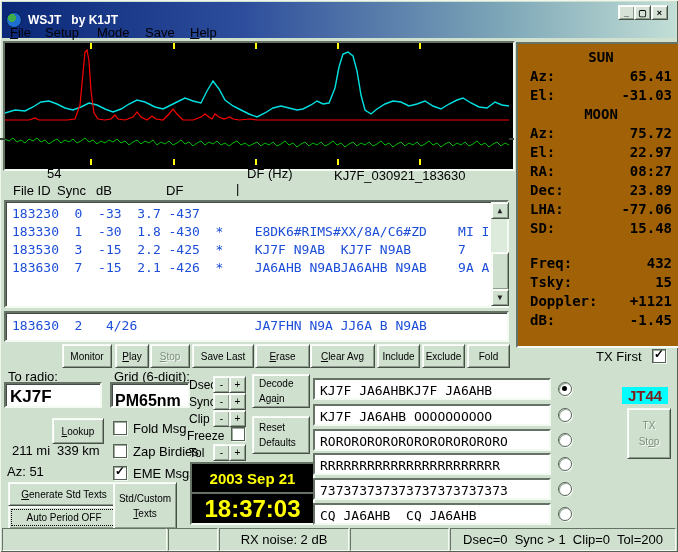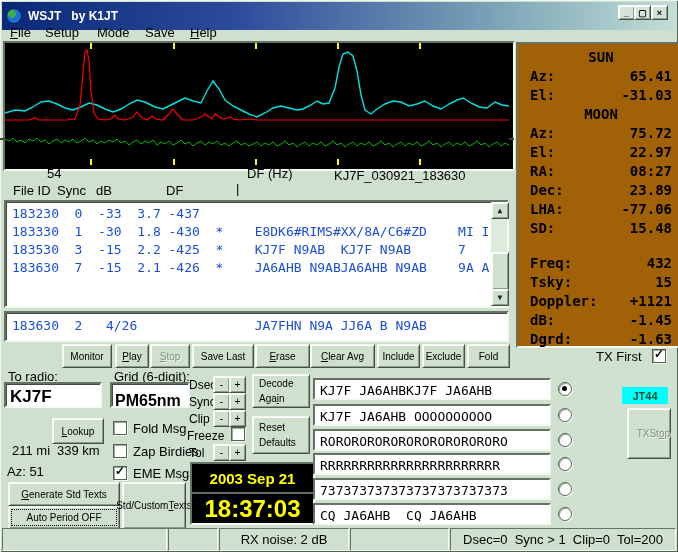--- a/index.html
+++ b/index.html
@@ -5,21 +5,21 @@
   html,body{margin:0;padding:0;}
   body{
     width:678px;height:552px;position:relative;overflow:hidden;
     background:#cfe0cf;font-family:"Liberation Sans",sans-serif;color:#000;
     box-shadow:inset 1px 1px 0 #eef6ee, inset -1px -1px 0 #556055;
   }
   .abs{position:absolute;}
   .lbl{font-size:13px;white-space:pre;}
   .mono{font-family:"DejaVu Sans Mono","Liberation Mono",monospace;}
   
-  .titlebar{left:2px;top:2px;width:674px;height:28px;
+  .titlebar{left:2px;top:2px;width:674px;height:36px;
     background:linear-gradient(90deg,#0b2878 0%,#2c4c9c 35%,#7fa8b8 75%,#c2ded6 100%);
     display:flex;align-items:center;}
   .title-text{color:#fff;font-size:12px;font-weight:bold;margin-left:6px;white-space:pre;}
   .app-icon{width:14px;height:14px;border-radius:50%;margin-left:4px;
     background:radial-gradient(circle at 35% 35%,#3fae49 0 30%,#1f6fd0 32% 70%,#0a3f9a 100%);
     border:1px solid #05224f;}
   .winbtn{width:15px;height:13px;background:#d6e2d6;font-size:9px;font-weight:bold;
     display:flex;align-items:center;justify-content:center;
     border:1px solid;border-color:#f4faf4 #465046 #465046 #f4faf4;
     box-shadow:inset 1px 1px 0 #fff,inset -1px -1px 0 #8d9c8d;}
@@ -63,22 +63,22 @@
   .astro-row{display:flex;justify-content:space-between;line-height:19px;}
   .astro-head{text-align:center;line-height:19px;}
   
   .clockpane{background:#000;border:2px solid;border-color:#667266 #f2faf2 #f2faf2 #667266;
     display:flex;align-items:center;justify-content:center;color:#ffff00;font-weight:bold;}
   
   .txfield{left:313px;width:238px;height:22px;background:#fff;
     border:2px solid;border-color:#667266 #f2faf2 #f2faf2 #667266;
     font-family:"DejaVu Sans Mono","Liberation Mono",monospace;font-size:13px;
     padding:3px 0 0 5px;box-sizing:border-box;white-space:pre;}
-  .jt44{left:622px;top:387px;width:46px;height:17px;background:#00ffff;color:#14532d;
-    font-size:11px;font-weight:bold;display:flex;align-items:center;justify-content:center;}
+  .jt44{left:622px;top:387px;width:46px;height:17px;background:#00ffff;color:#7f1d1d;
+    font-size:15px;font-weight:bold;display:flex;align-items:center;justify-content:center;}
   
   .status{top:528px;height:21px;border:1px solid;border-color:#66726 6 #f2faf2 #f2faf2 #667266;
     border-color:#667266 #f2faf2 #f2faf2 #667266;
     font-size:13px;display:flex;align-items:center;justify-content:center;}
   u{text-decoration:underline;}
   .menu-item{position:absolute;top:3px;font-size:13px;}
 </style>
 </head>
 <body>
 
@@ -196,21 +196,21 @@
   <span>Decode</span>
   <span>Aga<u>i</u>n</span>
 </div>
 <div class="abs btn" style="left:252px;top:416px;width:58px;height:38px;flex-direction:column;line-height:15px;align-items:flex-start;padding-left:6px;box-sizing:border-box;">
   <span>Reset</span>
   <span>Defaults</span>
 </div>
 
 <div class="abs btn" style="left:8px;top:482px;width:110px;height:22px;"><u>G</u>enerate Std Texts</div>
 <div class="abs btn" style="left:8px;top:506px;width:110px;height:21px;outline:1px dotted #000;outline-offset:-4px;">Auto Period OFF</div>
-<div class="abs btn" style="left:122px;top:482px;width:62px;height:45px;flex-direction:row;line-height:15px;">
+<div class="abs btn" style="left:113px;top:482px;width:62px;height:45px;flex-direction:column;line-height:15px;">
   <span>Std/Custom</span>
   <span><u>T</u>exts</span>
 </div>
 
 <div class="abs clockpane" style="left:190px;top:462px;width:121px;height:28px;font-size:15px;">2003 Sep 21</div>
 <div class="abs clockpane" style="left:190px;top:492px;width:121px;height:29px;font-size:24px;">18:37:03</div>
 
 <div class="abs txfield" style="top:378px;">KJ7F JA6AHBKJ7F JA6AHB</div>
 <div class="abs txfield" style="top:404px;">KJ7F JA6AHB OOOOOOOOOO</div>
 <div class="abs txfield" style="top:429px;">RORORORORORORORORORORORO</div>
@@ -218,21 +218,21 @@
 <div class="abs txfield" style="top:478px;">737373737373737373737373</div>
 <div class="abs txfield" style="top:503px;">CQ JA6AHB  CQ JA6AHB</div>
 <span class="abs radio" style="left:558px;top:382px;" data-checked="true"></span>
 <span class="abs radio" style="left:558px;top:408px;" data-checked="false"></span>
 <span class="abs radio" style="left:558px;top:433px;" data-checked="false"></span>
 <span class="abs radio" style="left:558px;top:457px;" data-checked="false"></span>
 <span class="abs radio" style="left:558px;top:482px;" data-checked="false"></span>
 <span class="abs radio" style="left:558px;top:507px;" data-checked="false"></span>
 
 <div class="abs jt44">JT44</div>
-<div class="abs btn disabled" style="left:627px;top:408px;width:42px;height:49px;flex-direction:row;line-height:16px;justify-content:flex-end;">
+<div class="abs btn disabled" style="left:627px;top:408px;width:42px;height:49px;flex-direction:column;line-height:16px;">
   <span>TX</span>
   <span>St<u>o</u>p</span>
 </div>
 
 <div class="abs astro">
   <div class="astro-head">SUN</div>
   <div class="astro-row">
       <span>Az:</span>
       <span>65.41</span>
     </div>
@@ -273,24 +273,20 @@
       <span>Tsky:</span>
       <span>15</span>
     </div>
   <div class="astro-row">
       <span>Doppler:</span>
       <span>+1121</span>
     </div>
   <div class="astro-row">
       <span>dB:</span>
       <span>-1.45</span>
-    </div>
-  <div class="astro-row">
-      <span>Dgrd:</span>
-      <span>-1.63</span>
     </div>
 </div>
 
 <div class="abs status" style="left:2px;width:163px;"></div>
 <div class="abs status" style="left:168px;width:48px;"></div>
 <div class="abs status" style="left:219px;width:128px;">RX noise: 2 dB</div>
 <div class="abs status" style="left:350px;width:97px;"></div>
 <div class="abs status" style="left:450px;width:224px;white-space:pre;">Dsec=0  Sync &gt; 1  Clip=0  Tol=200</div>
 
 </body></html>

